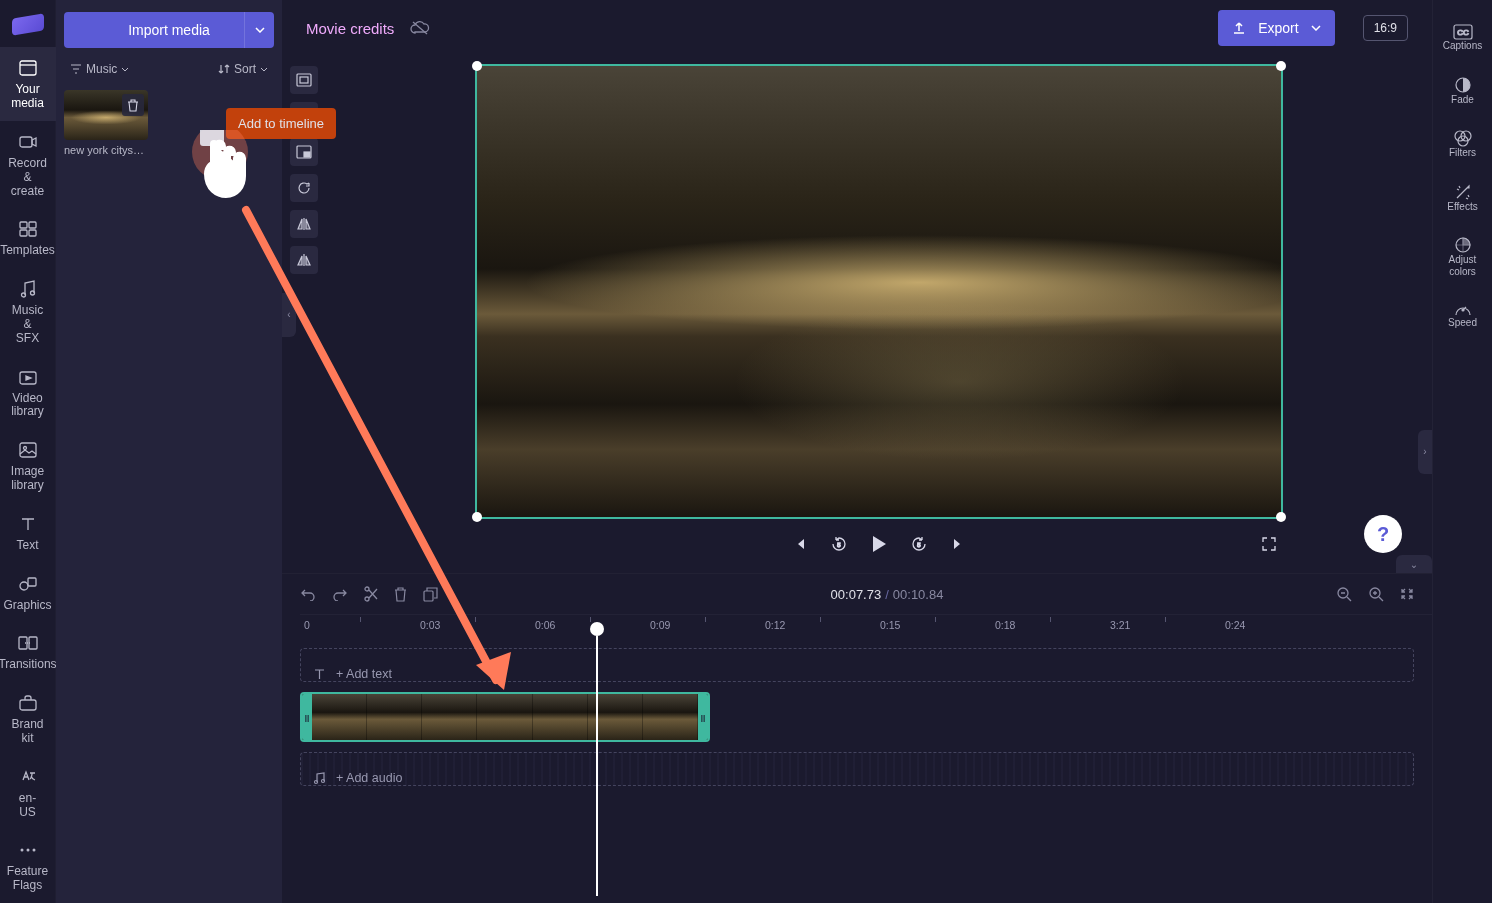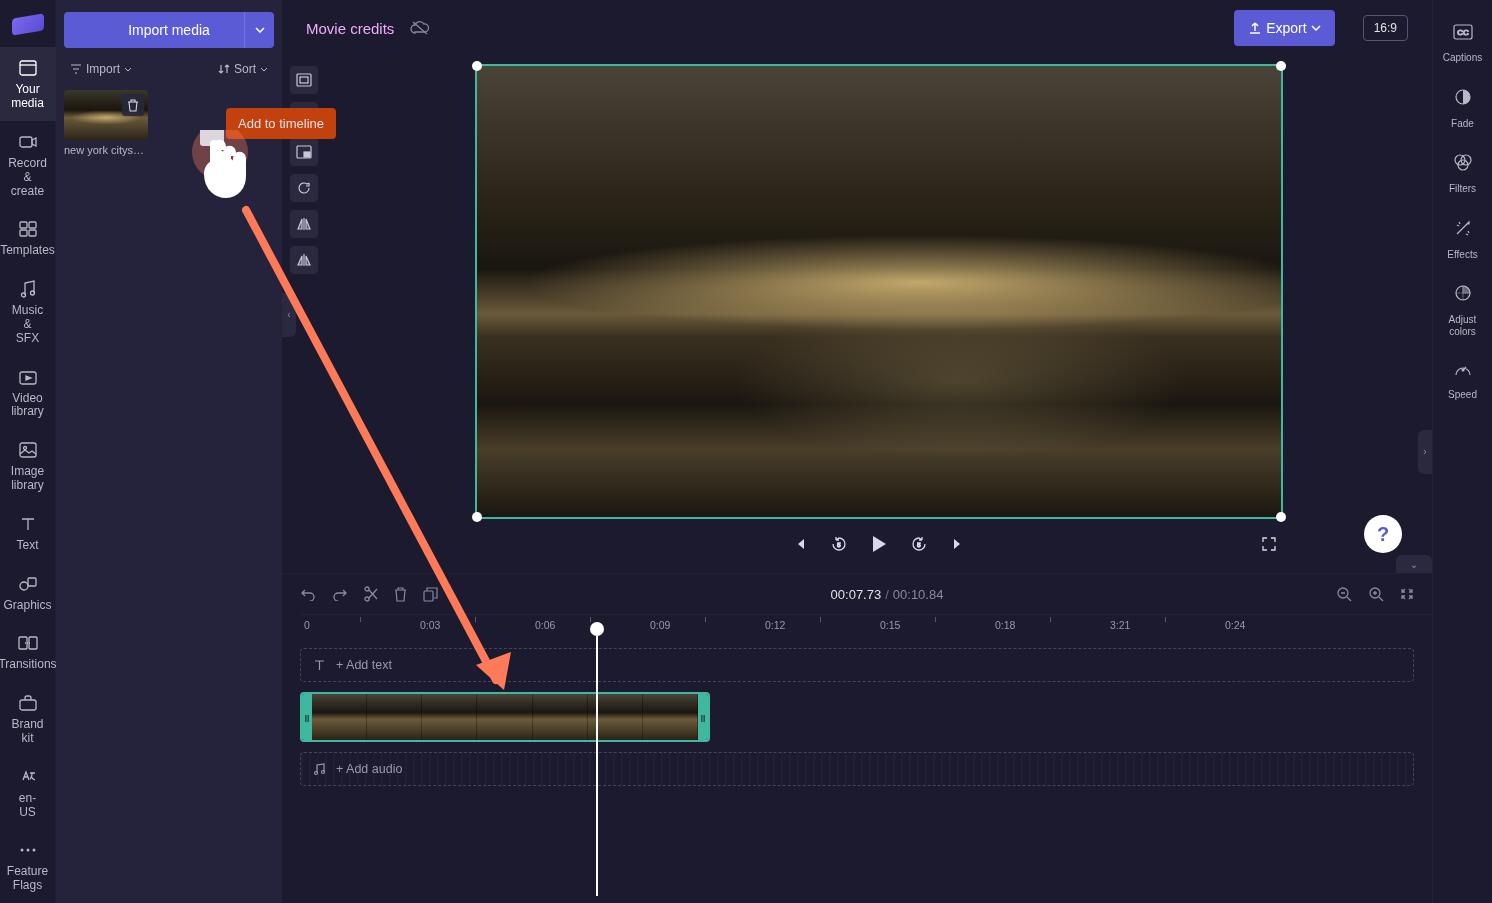--- a/index.html
+++ b/index.html
@@ -21,21 +21,21 @@
 .thumb-name { font-size:11px; color:#b8b8c8; margin-top:4px; white-space:nowrap; overflow:hidden; text-overflow:ellipsis;}
 .trash-ic { position:absolute; top:4px; right:4px; width:22px; height:22px; background:rgba(40,40,60,.9); border-radius:3px; display:flex; align-items:center; justify-content:center; cursor:pointer;}
 .add-tl-tip { position:absolute; left:170px; top:108px; background:#c2410c; padding:8px 12px; border-radius:4px; font-size:13px; white-space:nowrap; z-index:5;}
 .hand-cursor { position:absolute; left:128px; top:130px; z-index:6; pointer-events:none;}
 .arrow-anno { position:absolute; left:180px; top:200px; z-index:6; pointer-events:none;}
 .main-area { flex:1; display:flex; flex-direction:column; background:#1b1a2e; position:relative;}
 .top-bar { height:56px; display:flex; align-items:center; padding:0 24px; gap:16px;}
 .title-txt { font-size:15px; color:#f0abfc;}
 .cloud-ic { color:#8888a0; cursor:pointer;}
 .top-spacer { flex:1; }
-.export-btn { background:#5b5bd6; color:#fff; height:36px; padding:0 14px; border-radius:4px; display:flex; align-items:center; gap:4px; font-size:14px; cursor:pointer;}
+.export-btn { background:#5b5bd6; color:#fff; height:36px; padding:0 14px; border-radius:4px; display:flex; align-items:center; gap:12px; font-size:14px; cursor:pointer;}
 .ratio-chip { border:1px solid #555570; padding:5px 10px; border-radius:4px; font-size:12px; margin-left:12px;}
 .preview-zone { flex:1; display:flex; position:relative; padding:4px 0 4px 0;}
 .preview-tools { width:44px; display:flex; flex-direction:column; align-items:center; gap:8px; padding-top:6px;}
 .ptool { width:28px; height:28px; border-radius:4px; background:#2a2940; display:flex; align-items:center; justify-content:center; cursor:pointer; color:#c8c8d8;}
 .canvas-wrap { flex:1; display:flex; flex-direction:column; align-items:center;}
 .canvas-box { width:808px; height:455px; border:2px solid #3fb89f; position:relative; background:linear-gradient(180deg,#4a4438 0%,#2a2418 30%,#1a1610 45%,#6b5a3a 55%,#3a3020 60%,#1a1610 75%,#4a3e2a 85%,#1a1610 100%); margin-top:4px;}
 .canvas-box::before{content:"";position:absolute;inset:0;background:radial-gradient(ellipse 70% 15% at 55% 48%,rgba(255,220,140,.7),transparent 70%),radial-gradient(ellipse 40% 25% at 60% 70%,rgba(200,180,120,.25),transparent 70%);}
 .handle { width:10px; height:10px; background:#fff; border-radius:50%; position:absolute;}
 .h-tl{top:-5px;left:-5px}.h-tr{top:-5px;right:-5px}.h-bl{bottom:-5px;left:-5px}.h-br{bottom:-5px;right:-5px}
 .play-ctrl { height:50px; display:flex; align-items:center; justify-content:center; gap:22px; color:#d8d8e8; width:808px; position:relative;}
@@ -46,30 +46,30 @@
 .collapse-br { position:absolute; right:0; bottom:0; width:36px; height:18px; background:#2a2940; border-radius:6px 6px 0 0; display:flex; align-items:center; justify-content:center; color:#8888a0; font-size:10px; cursor:pointer;}
 .timeline-zone { height:330px; background:#1b1a2e; border-top:1px solid rgba(255,255,255,.03); display:flex; flex-direction:column; position:relative;}
 .tl-toolbar { height:40px; display:flex; align-items:center; padding:0 18px; gap:16px; color:#8888a0;}
 .tl-toolbar .tbtn { cursor:pointer; display:flex; align-items:center;}
 .tl-time { flex:1; text-align:center; font-size:13px;}
 .tl-time .cur{color:#e0e0e8}.tl-time .sep{color:#6868a0;margin:0 4px}.tl-time .tot{color:#8888a0}
 .ruler { height:28px; position:relative; margin-left:18px; border-top:1px solid rgba(255,255,255,.04);}
 .ruler .tick { position:absolute; top:4px; font-size:10.5px; color:#9898b0;}
 .ruler .minor { position:absolute; top:2px; width:1px; height:5px; background:#555570;}
 .tracks { position:relative; margin:6px 18px 0 18px;}
-.track-row { height:34px; border:1px dashed #44445e; border-radius:4px; display:flex; align-items:center; padding:0 12px; font-size:12.5px; color:#9898b0; gap:10px; margin-bottom:10px;}
+.track-row { height:34px; border:1px dashed #44445e; border-radius:4px; display:flex; align-items:flex-end; padding:0 12px; font-size:12.5px; color:#9898b0; gap:10px; margin-bottom:10px;}
 .track-audio { margin-top:10px; background:repeating-linear-gradient(90deg,rgba(100,100,140,.08) 0 2px,transparent 2px 8px);}
 .clip-row { height:50px; position:relative; margin-bottom:8px;}
 .clip { position:absolute; left:0; top:0; height:50px; width:410px; border:2px solid #3fb89f; border-radius:4px; overflow:hidden; background:#2a2418; display:flex;}
 .clip-seg { flex:1; background:linear-gradient(180deg,#4a4438,#1a1610 40%,#6b5a3a 55%,#2a2418); border-right:1px solid rgba(0,0,0,.3);}
 .clip-handle { width:10px; background:#3fb89f; display:flex; align-items:center; justify-content:center; color:#1a1a2e; font-size:8px; font-weight:700;}
 .playhead-head{position:absolute;left:290px;top:-26px;width:14px;height:14px;background:#fff;border-radius:50%;z-index:3;}
 .playhead { position:absolute; left:296px; top:-12px; width:2px; height:260px; background:#fff; z-index:3;}
 .right-rail { width:60px; background:#1b1a2e; border-left:1px solid rgba(255,255,255,.04); display:flex; flex-direction:column; align-items:center; padding-top:12px;}
-.right-rail .ritem { width:60px; display:flex; flex-direction:column; align-items:center; padding:12px 2px; font-size:10px; color:#b8b8c8; cursor:pointer; text-align:center; line-height:1.15; gap:12px;}
+.right-rail .ritem { width:60px; display:flex; flex-direction:column; align-items:center; padding:12px 2px; font-size:10px; color:#b8b8c8; cursor:pointer; text-align:center; line-height:1.15; gap:0;}
 .collapse-r { position:absolute; right:0; top:50%; transform:translateY(-50%); width:14px; height:44px; background:#2a2940; border-radius:6px 0 0 6px; display:flex; align-items:center; justify-content:center; color:#8888a0; font-size:10px; cursor:pointer;}
 svg { display:block; }
 </style>
 </head>
 <body>
 
 <div class="left-rail">
   <div class="logo"></div>
   <div class="rail-item active">
     <div class="ic">
@@ -193,21 +193,21 @@
       <svg width="10" height="6" viewBox="0 0 10 6" fill="none" stroke="#fff" stroke-width="1.5">
           <path d="M1 1l4 4 4-4"></path>
         </svg>
     </div>
   </div>
   <div class="filter-bar">
     <div>
       <svg width="12" height="10" viewBox="0 0 12 10" fill="none" stroke="currentColor" stroke-width="1.2">
           <path d="M1 1h10M3 5h6M5 9h2"></path>
         </svg>
-      <span>Import</span>
+      <span>Music</span>
       <svg width="8" height="5" viewBox="0 0 8 5" fill="none" stroke="currentColor">
           <path d="M1 1l3 3 3-3"></path>
         </svg>
     </div>
     <div>
       <svg width="12" height="12" viewBox="0 0 12 12" fill="none" stroke="currentColor" stroke-width="1.2">
           <path d="M3 2v8m0 0l-2-2m2 2l2-2M9 10V2m0 0L7 4m2-2l2 2"></path>
         </svg>
       <span>Sort</span>
       <svg width="8" height="5" viewBox="0 0 8 5" fill="none" stroke="currentColor">

